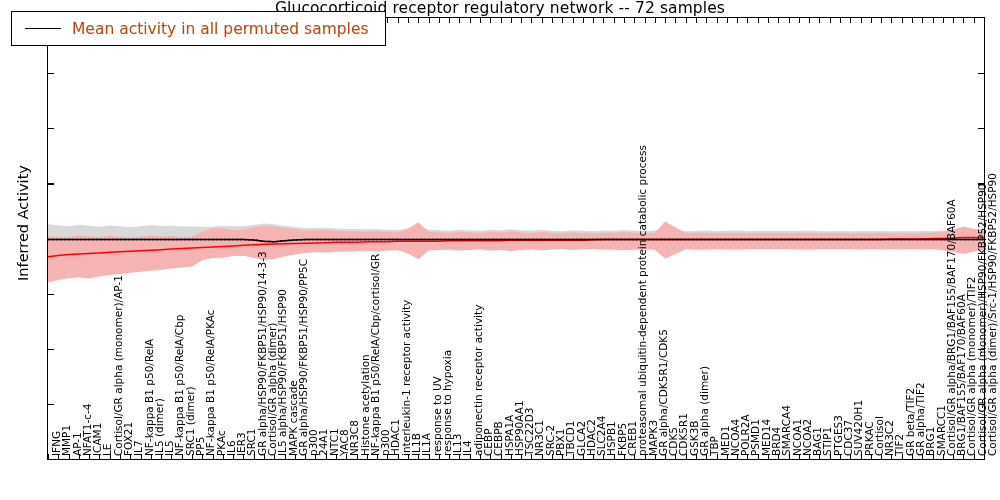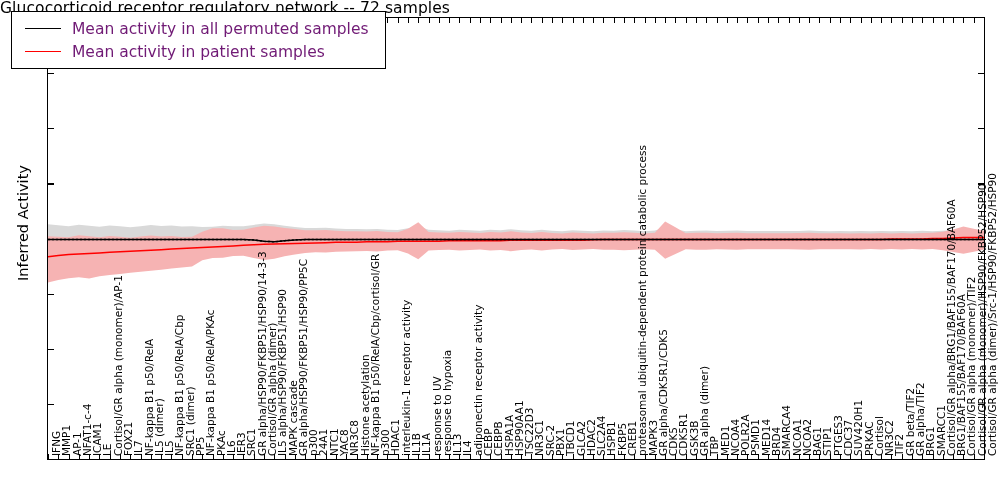--- a/index.html
+++ b/index.html
@@ -1,20 +1,20 @@
 <!DOCTYPE html>
 <html><head>
 <meta charset="utf-8">
 <style>
   html,body{margin:0;padding:0;background:#fff;}
   body{width:1000px;height:500px;overflow:hidden;font-family:"DejaVu Sans",sans-serif;}
   #root{position:relative;width:1000px;height:500px;}
 
   #chart-title{
-    position:absolute;left:0;top:-1px;width:1000px;text-align:left;
+    position:absolute;left:0;top:-1px;width:1000px;text-align:center;
     font-size:15.5px;color:#000;letter-spacing:.1px;
   }
 
   #plot{
     position:absolute;left:47px;top:17px;width:938px;height:443px;
     border:1.3px solid #000;box-sizing:border-box;background:#fff;overflow:hidden;
   }
   .ytick-mark{position:absolute;left:0;width:6px;height:1.2px;background:#000;}
   .ytick-mark.r{left:auto;right:0;}
 
@@ -28,21 +28,21 @@
   }
 
   #legend{
     position:absolute;left:11px;top:11px;
     border:1.3px solid #000;background:#fff;z-index:40;
     padding:5px 16px 5px 8px;
   }
   .legend-row{display:flex;align-items:center;height:23px;}
   .legend-swatch{width:36px;height:0;border-top:1.6px solid #000;margin:0 11px 0 5px;}
   .legend-swatch.red{border-top-color:#ff0000;}
-  .legend-text{font-size:15.5px;color:#701a75;white-space:nowrap;}
+  .legend-text{font-size:15.5px;color:#c2410c;white-space:nowrap;}
 
   #xticks{position:absolute;left:0;top:0;width:100%;height:100%;}
   .xtick{position:absolute;bottom:0;width:1px;height:5px;background:#000;}
   .xtick.top{bottom:auto;top:0;}
 
   .xlab{
     position:absolute;top:0;left:0;
     font-size:10.5px;color:#000;white-space:nowrap;
     transform-origin:0 0;transform:rotate(-90deg);
     line-height:10.5px;
@@ -364,19 +364,15 @@
       <div class="xlab" style="left: 966.429px; top: 456px;">Cortisol/GR alpha (monomer)/TIF2</div>
       <div class="xlab" style="left: 976.714px; top: 456px;">Cortisol/GR alpha (monomer)/HSP90/FKBP52/HSP90</div>
       <div class="xlab" style="left: 987px; top: 456px;">Cortisol/GR alpha (dimer)/Src-1/HSP90/FKBP52/HSP90</div>
     </div>
 
   <div id="legend">
     <div class="legend-row">
       <span class="legend-swatch"></span>
       <span class="legend-text">Mean activity in all permuted samples</span>
     </div>
-    <div class="legend-row">
-      <span class="legend-swatch red"></span>
-      <span class="legend-text">Mean activity in patient samples</span>
-    </div>
   </div>
 
 </div>
 
 </body></html>

